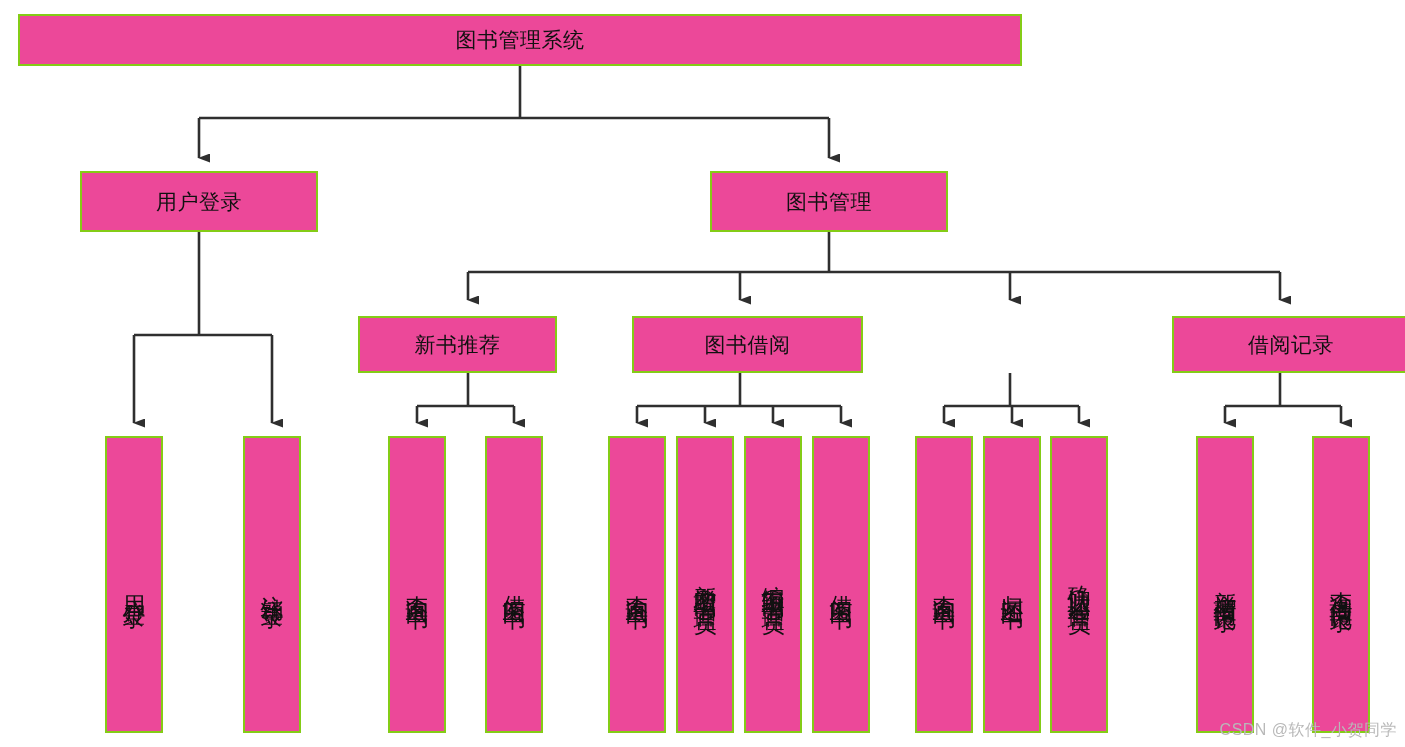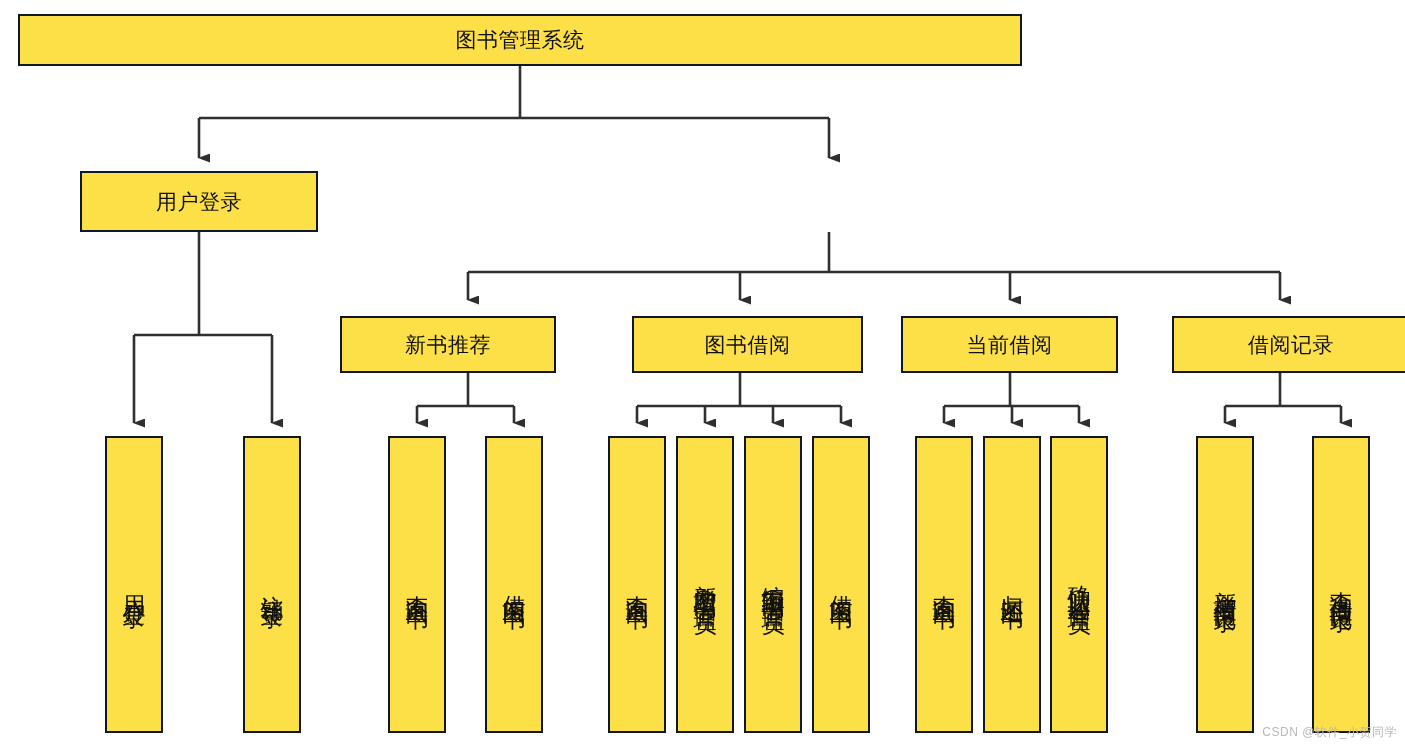--- a/index.html
+++ b/index.html
@@ -22,22 +22,22 @@
     position: absolute;
     left: 0;
     top: 0;
     width: 1405px;
     height: 747px;
     pointer-events: none;
   }
   .node {
     position: absolute;
     box-sizing: border-box;
-    background: #fde047;
-    border: 2px solid #0f172a;
+    background: #ec4899;
+    border: 2px solid #84cc16;
     display: flex;
     align-items: center;
     justify-content: center;
     color: #111111;
   }
   .node-label {
     display: block;
     text-align: center;
     color: #111111;
     line-height: 1.12;
@@ -61,21 +61,21 @@
     font-size: 23px;
     letter-spacing: 4px;
     line-height: 1;
     white-space: nowrap;
     max-height: 100%;
   }
   #watermark {
     position: absolute;
     right: 8px;
     bottom: 6px;
-    font-size: 12px;
+    font-size: 16px;
     color: #b9b9b9;
     white-space: nowrap;
     letter-spacing: 0.5px;
   }
 </style>
 </head>
 <body>
 
 <div id="diagram-root">
 
@@ -142,32 +142,32 @@
   </svg>
 
   <div class="node root horizontal" style="left:18px; top:14px; width:1004px; height:52px;">
     <span class="node-label">图书管理系统</span>
   </div>
 
   <div class="node horizontal" style="left:80px; top:171px; width:238px; height:61px;">
     <span class="node-label">用户登录</span>
   </div>
 
-
-  <div class="node horizontal" style="left:340px; top:316px; width:216px; height:57px;">
+  <div class="node horizontal" style="left:710px; top:171px; width:238px; height:61px;">
+    <span class="node-label">图书管理</span>
+  </div>
+
+  <div class="node horizontal" style="left:358px; top:316px; width:199px; height:57px;">
     <span class="node-label">新书推荐</span>
   </div>
 
   <div class="node horizontal" style="left:632px; top:316px; width:231px; height:57px;">
     <span class="node-label">图书借阅</span>
   </div>
 
-  <div class="node horizontal" style="left:901px; top:316px; width:217px; height:57px;">
-    <span class="node-label">当前借阅</span>
-  </div>
 
   <div class="node horizontal" style="left:1172px; top:316px; width:238px; height:57px;">
     <span class="node-label">借阅记录</span>
   </div>
 
   <div class="node vertical" style="left:105px; top:436px; width:58px; height:297px;">
     <span class="node-label">用户登录</span>
   </div>
 
   <div class="node vertical" style="left:243px; top:436px; width:58px; height:297px;">

